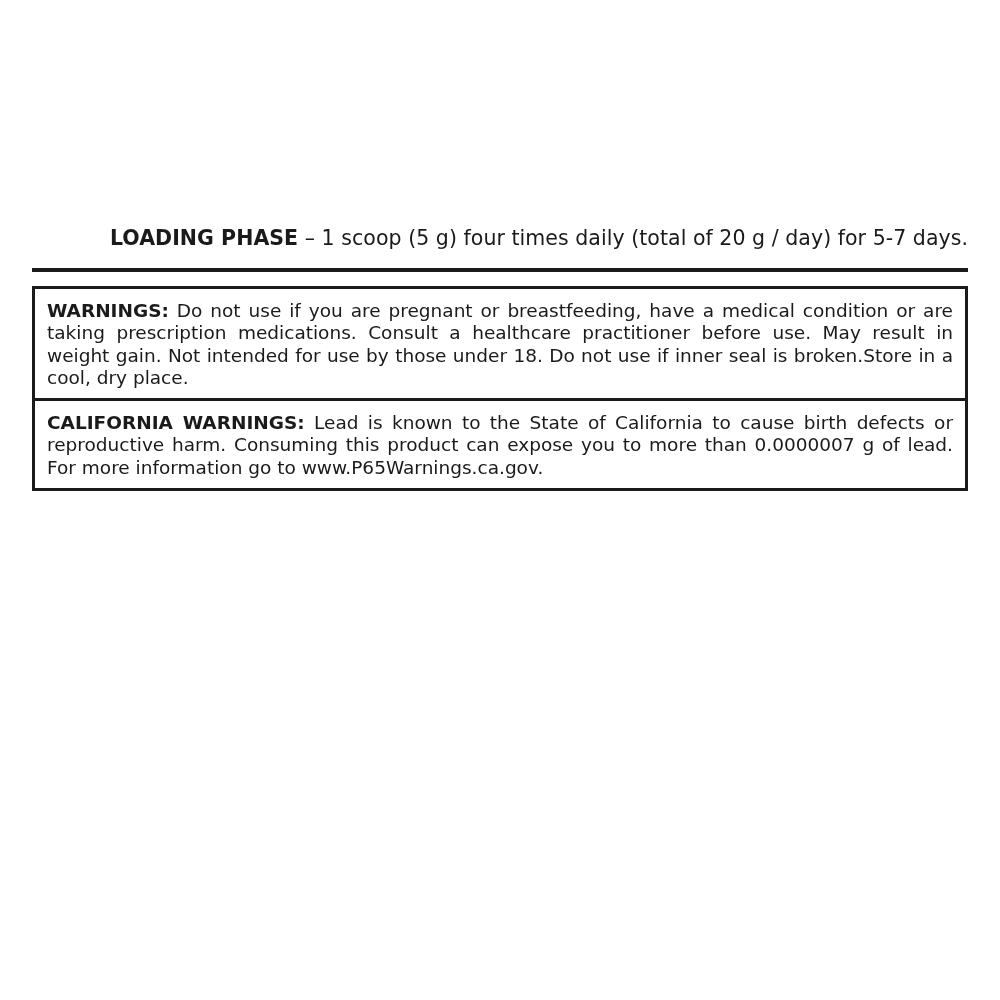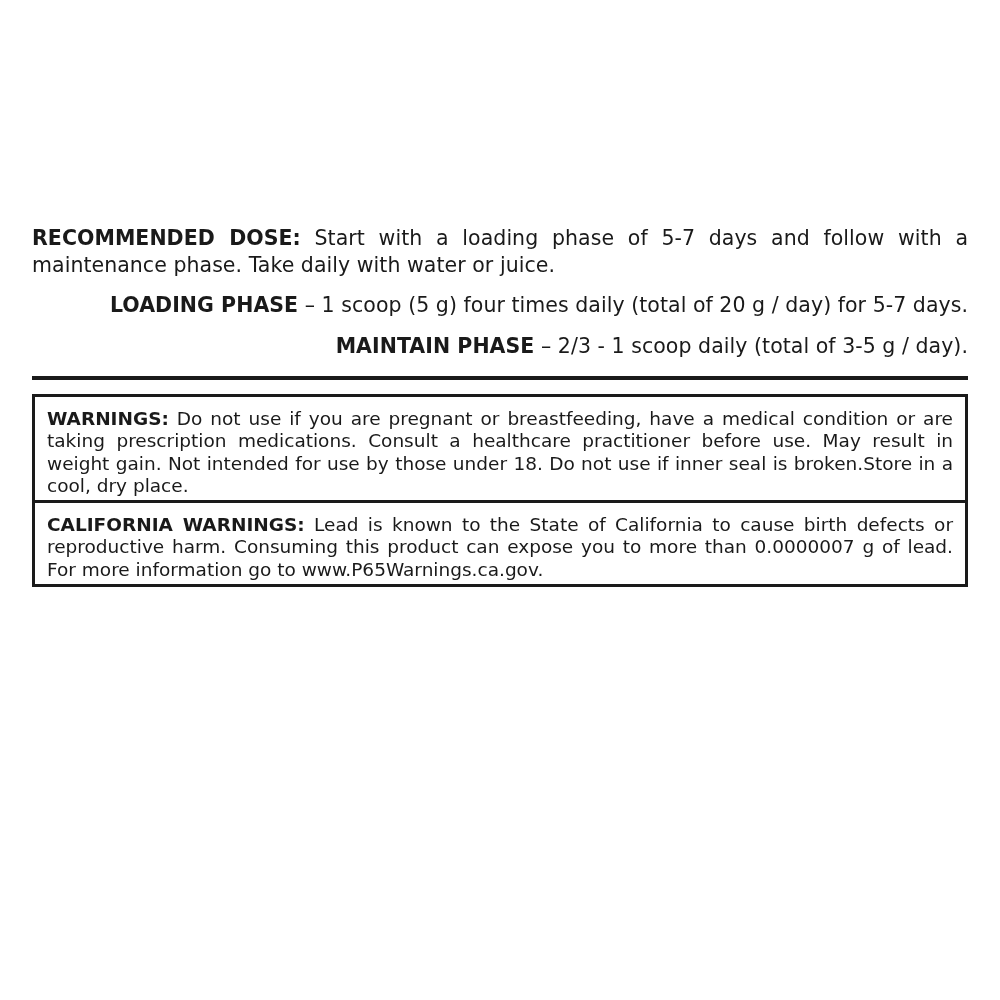--- a/index.html
+++ b/index.html
@@ -46,21 +46,21 @@
   .use-block {
     margin-bottom: 24px;
   }
   .use-block .para {
     margin-bottom: 0;
   }
   .warnings-box {
     border: 3px solid #1a1a1a;
   }
   .warn-row {
-    padding: 11px 12px 2px 12px;
+    padding: 11px 12px 8px 12px;
   }
   .warn-row + .warn-row {
     border-top: 3px solid #1a1a1a;
   }
   .warn-text {
     font-size: 18.5px;
     line-height: 1.22;
     text-align: left;
     margin: 0;
   }
@@ -70,23 +70,21 @@
   .warn-lead {
     font-weight: bold;
   }
 </style>
 </head>
 <body>
 
 <div class="label-sheet">
 
   <div class="dose-block">
-    <p class="para"><span class="lead">RECOMMENDED DOSE:</span><span> Start with a loading phase of 5-7 days and follow with a maintenance phase. Take daily with water or juice.</span></p>
     <p class="para single-line"><span class="lead">LOADING PHASE</span><span> – 1 scoop (5 g) four times daily (total of 20 g / day) for 5-7 days.</span></p>
-    <p class="para single-line"><span class="lead">MAINTAIN PHASE</span><span> – 2/3 - 1 scoop daily (total of 3-5 g / day).</span></p>
   </div>
 
   <hr class="rule">
 
 
   <div class="warnings-box">
 
     <div class="warn-row">
       <p class="warn-text justify"><span class="warn-lead">WARNINGS:</span><span> Do not use if you are pregnant or breastfeeding, have a medical condition or are taking prescription medications. Consult a healthcare practitioner before use. May result in weight gain. Not intended for use by those under 18. Do not use if inner seal is broken.Store in a cool, dry place.</span></p>
     </div>

